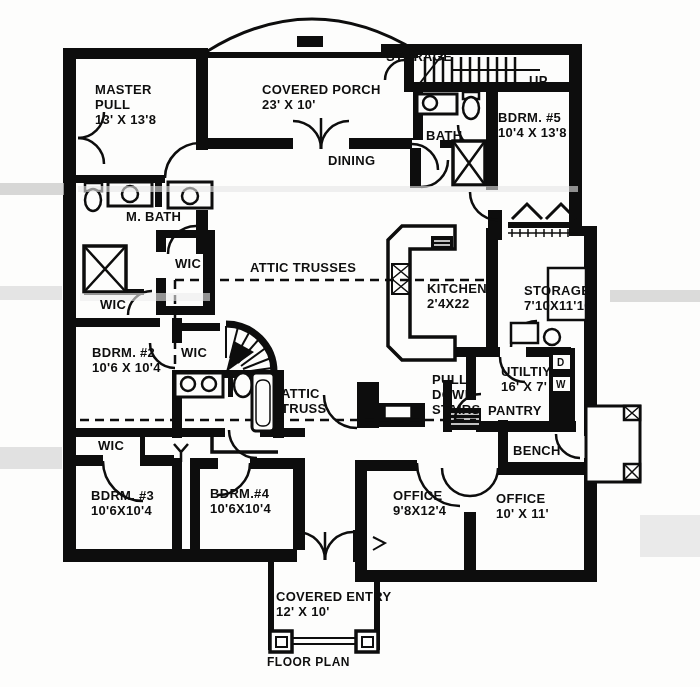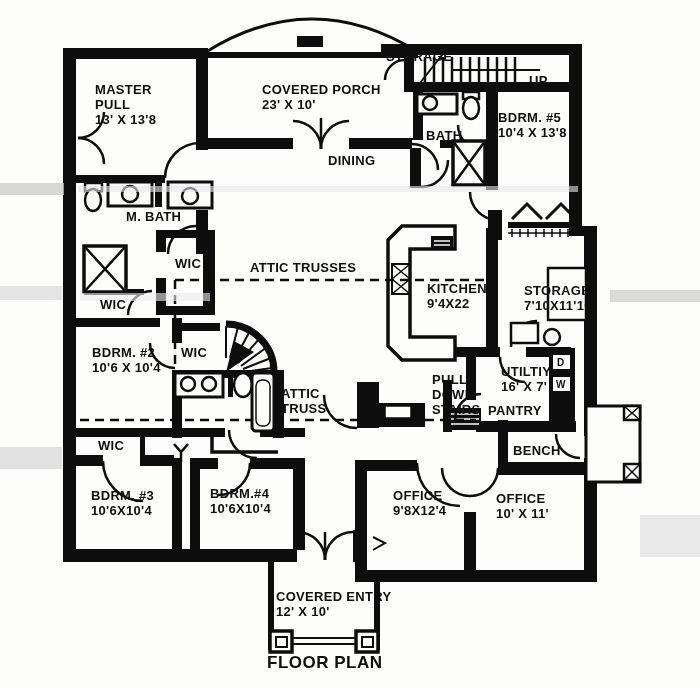--- a/index.html
+++ b/index.html
@@ -1,21 +1,21 @@
 <!DOCTYPE html>
 <html><head>
 <meta charset="utf-8">
 <style>
   html,body{margin:0;padding:0;background:#fff;}
   #plan{position:relative;width:700px;height:687px;background:#fdfdfc;overflow:hidden;
         font-family:"Liberation Sans",sans-serif;}
   #plan svg{position:absolute;left:0;top:0;}
   .lbl{position:absolute;font-weight:bold;font-size:13px;line-height:15px;
        color:#0e0e0e;letter-spacing:.3px;white-space:nowrap;z-index:5;}
-  .lbl.big{font-size:17px;line-height:19px;letter-spacing:.5px;}
+  .lbl.big{font-size:12px;line-height:19px;letter-spacing:.5px;}
   .lbl.small{font-size:10px;line-height:11px;}
   .smudge{position:absolute;z-index:1;}
 </style>
 </head>
 <body>
 
 <div id="plan">
 
   <div class="smudge" style="left:0;top:183px;width:64px;height:12px;background:#c9c9c9;opacity:.75"></div>
   <div class="smudge" style="left:78px;top:186px;width:500px;height:6px;background:#e6e6e6;opacity:.6"></div>
@@ -277,21 +277,21 @@
   <div class="lbl" style="left:426px;top:128px;">BATH</div>
   <div class="lbl" style="left:498px;top:110px;">
     <div>BDRM. #5</div>
     <div>10'4 X 13'8</div>
   </div>
   <div class="lbl" style="left:328px;top:153px;">DINING</div>
   <div class="lbl" style="left:126px;top:209px;">M. BATH</div>
   <div class="lbl" style="left:250px;top:260px;">ATTIC TRUSSES</div>
   <div class="lbl" style="left:427px;top:281px;">
     <div>KITCHEN</div>
-    <div>9'4X22</div>
+    <div>2'4X22</div>
   </div>
   <div class="lbl" style="left:524px;top:283px;">
     <div>STORAGE</div>
     <div>7'10X11'10</div>
   </div>
   <div class="lbl" style="left:175px;top:256px;">WIC</div>
   <div class="lbl" style="left:100px;top:297px;">WIC</div>
   <div class="lbl" style="left:92px;top:345px;">
     <div>BDRM. #2</div>
     <div>10'6 X 10'4</div>

